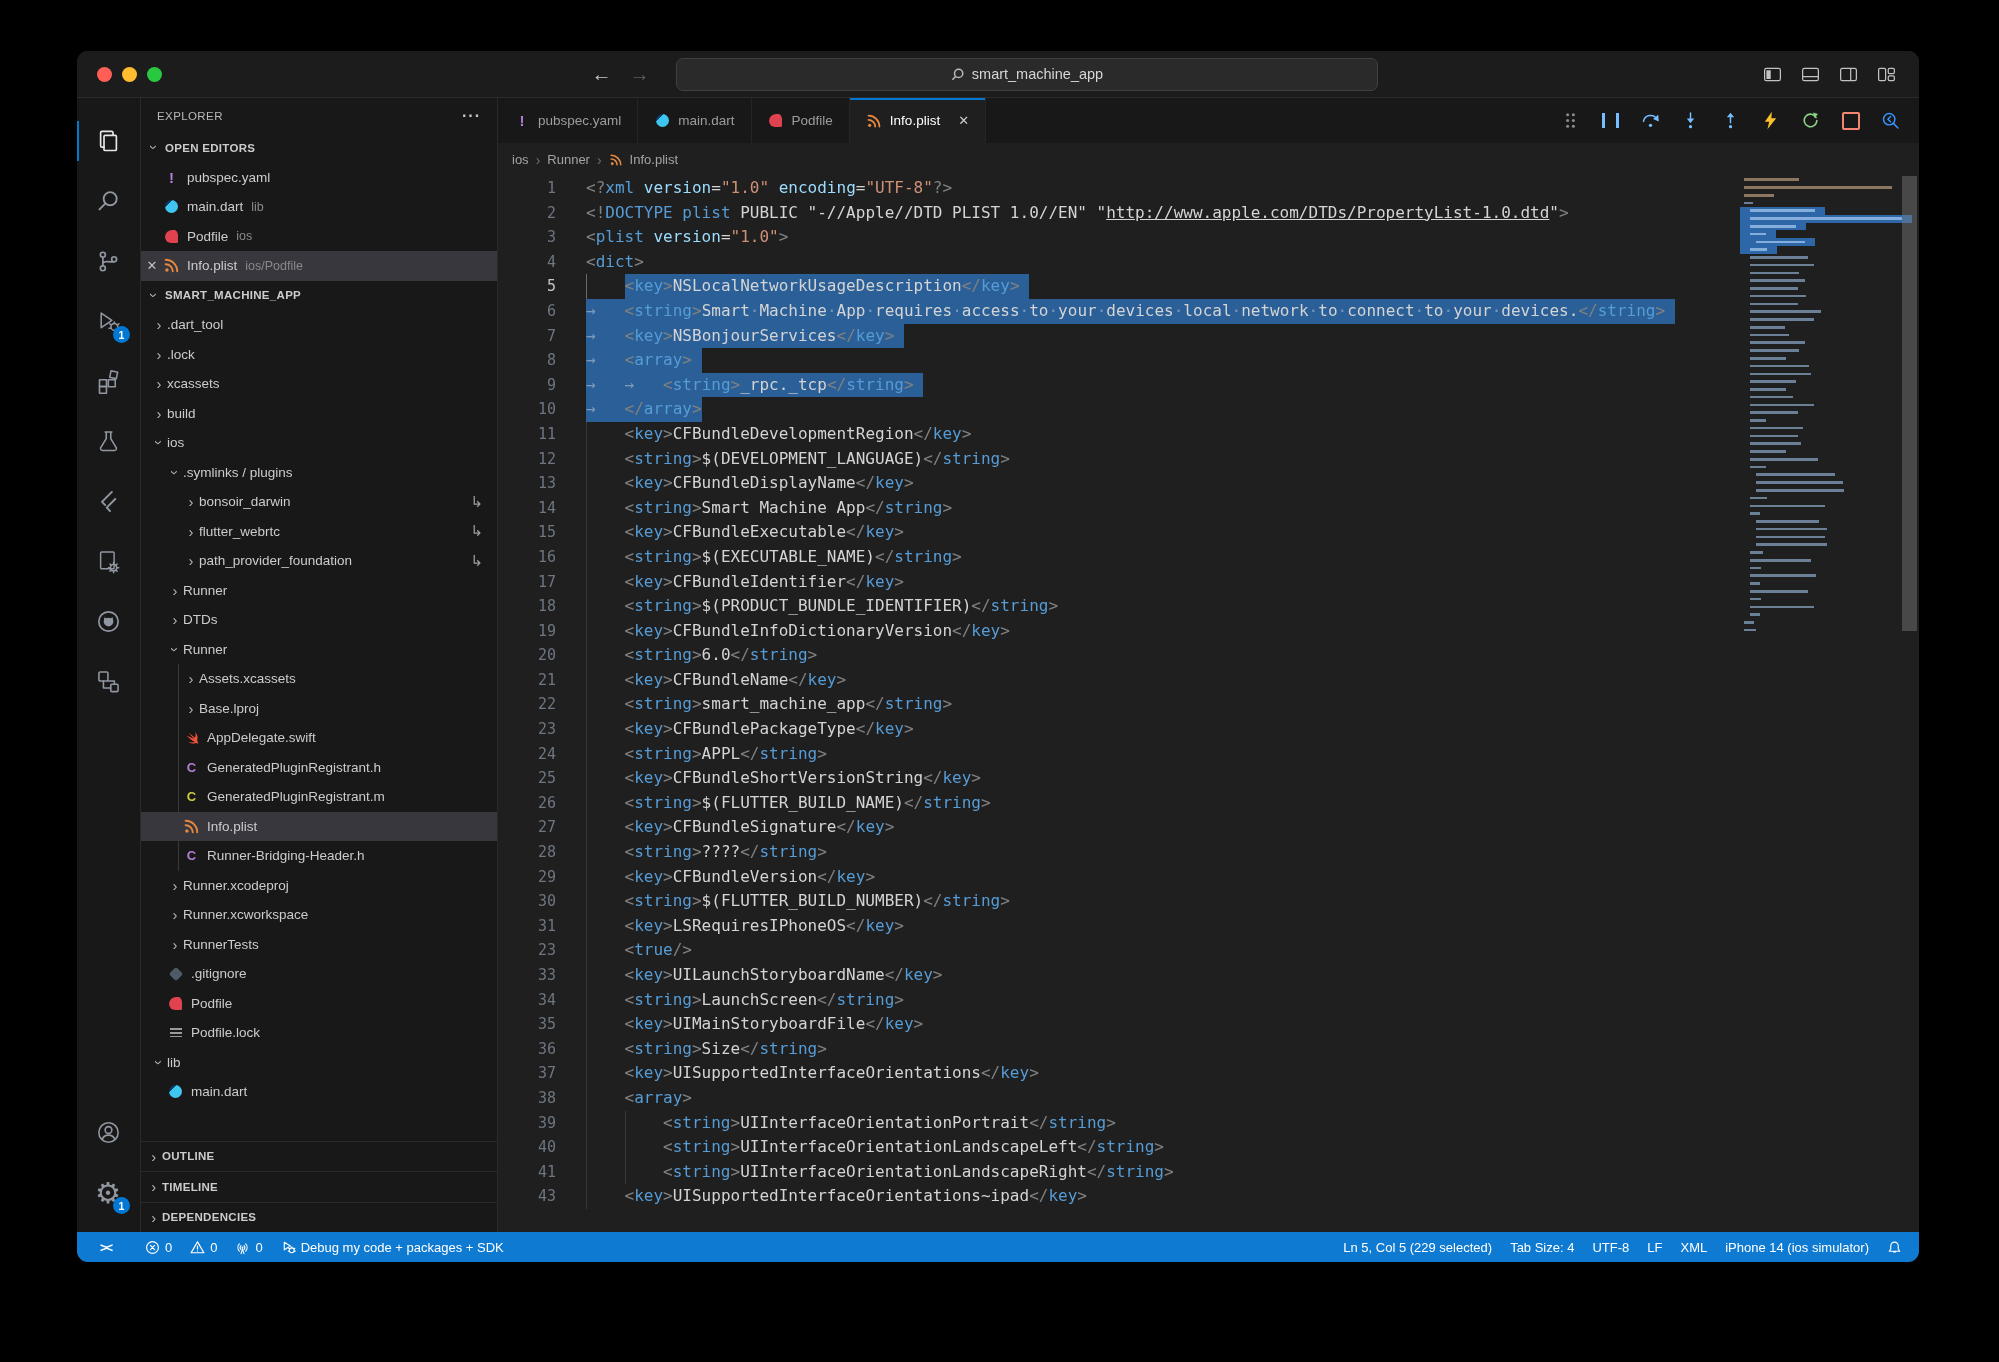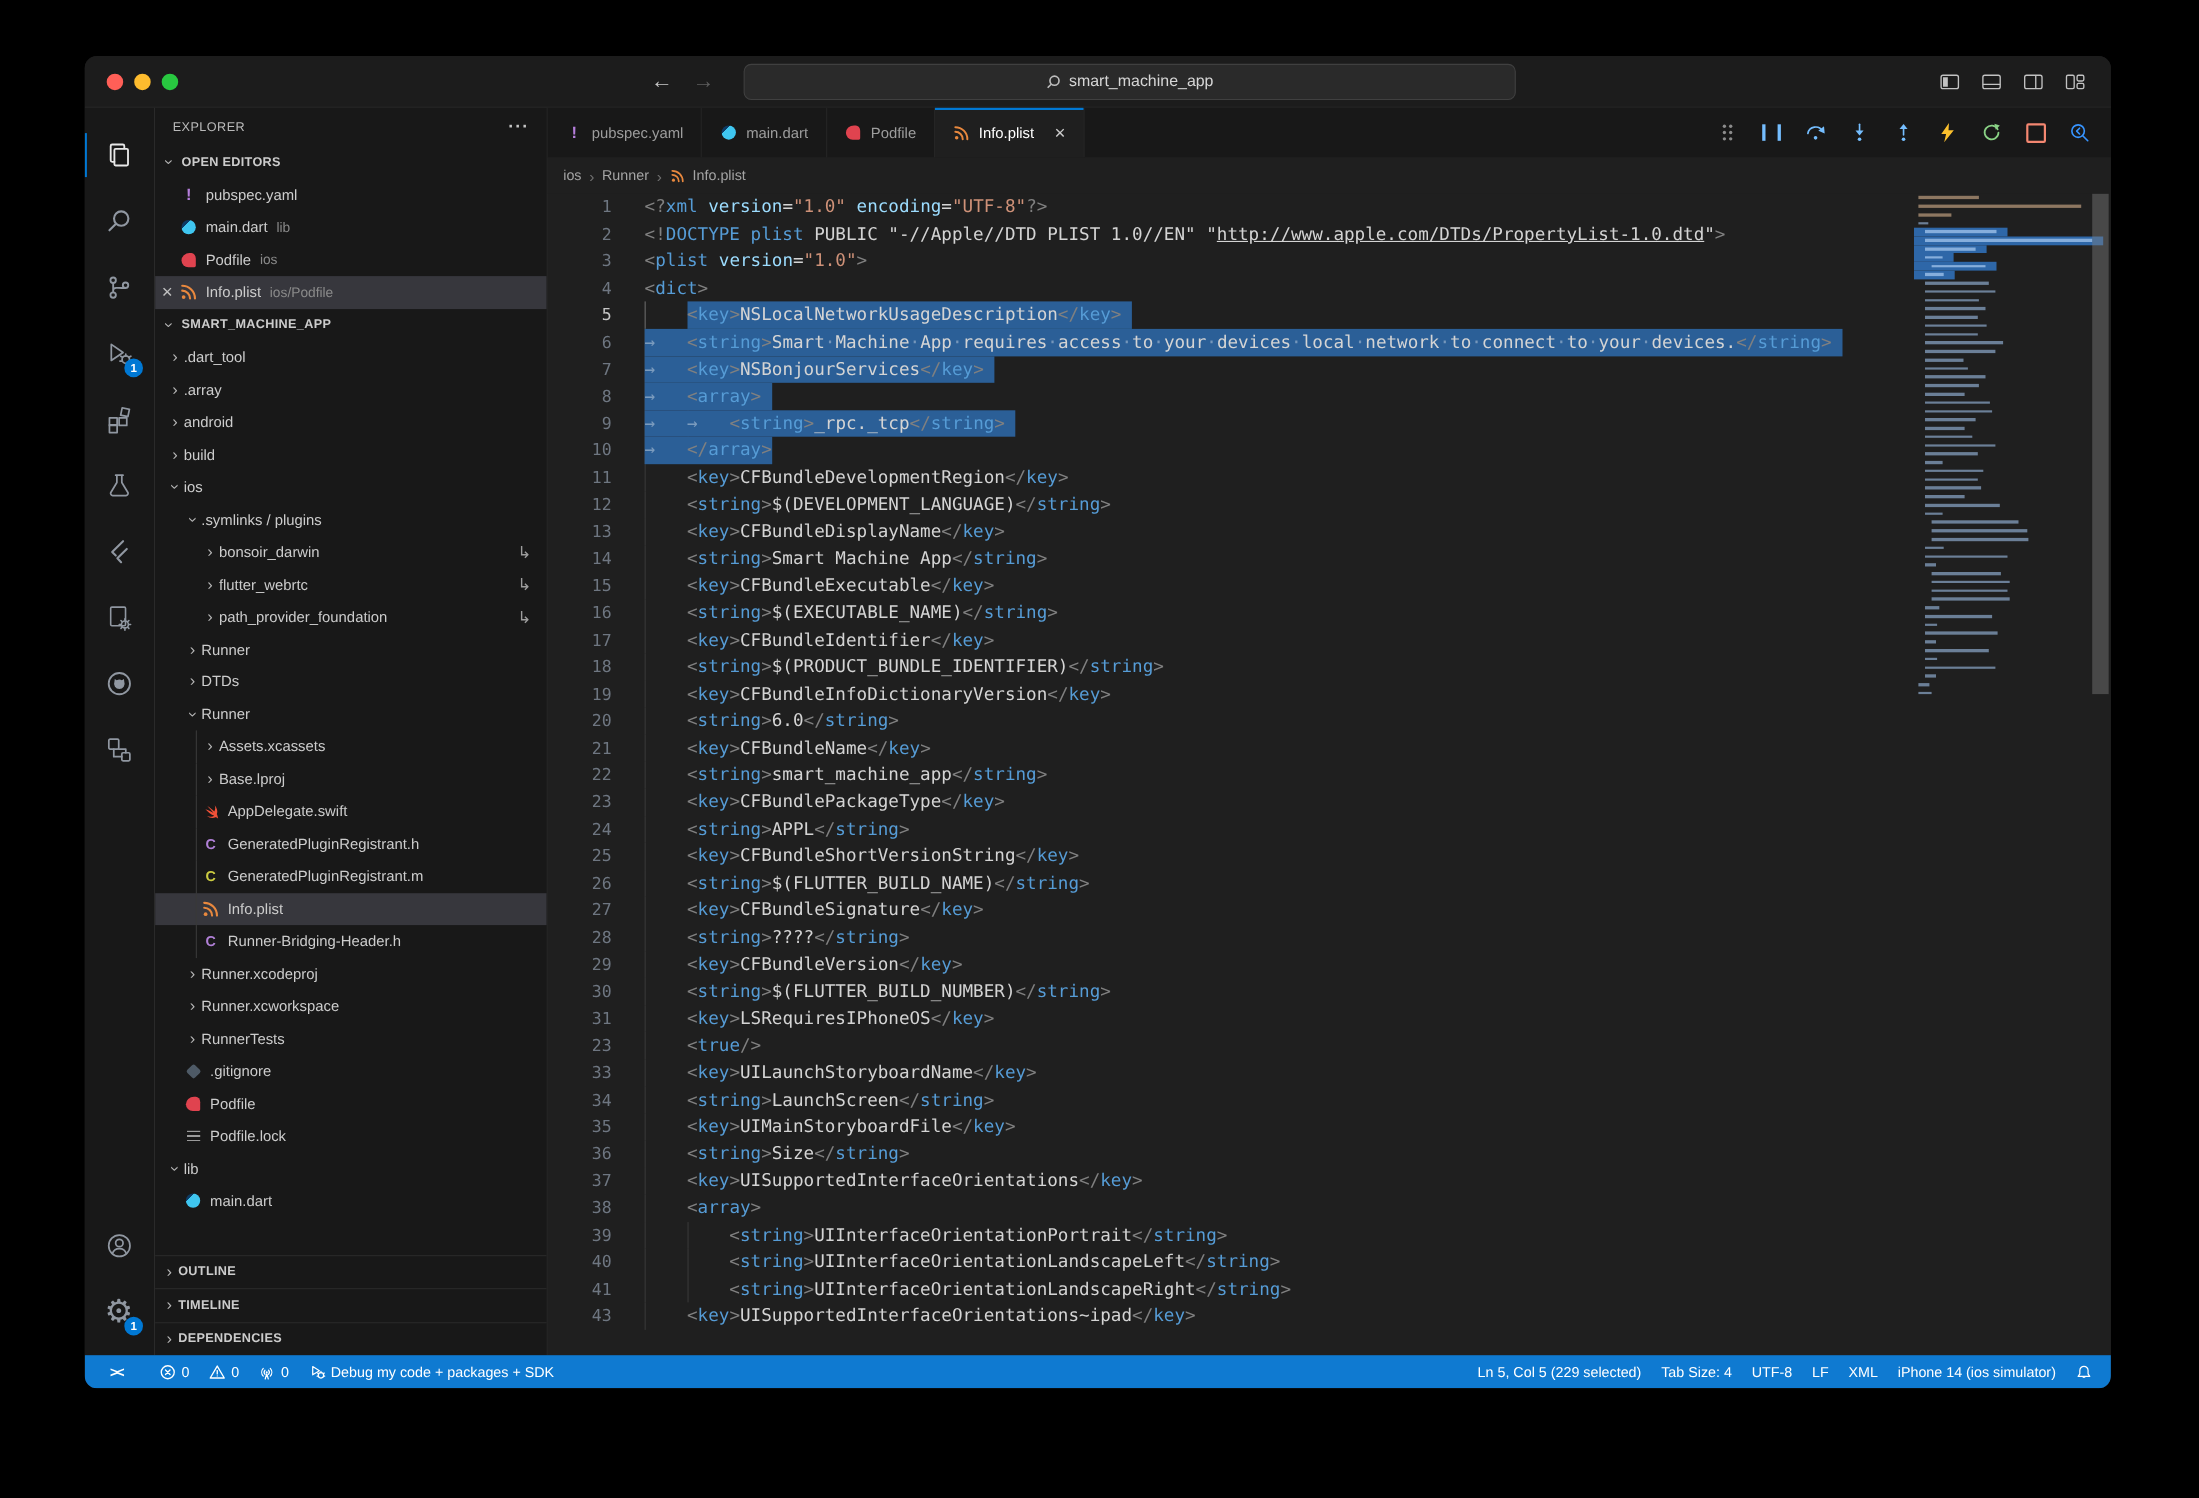--- a/index.html
+++ b/index.html
@@ -316,25 +316,25 @@
           <span class="chev down">›</span>
           <span>SMART_MACHINE_APP</span>
         </div>
         <div id="fileTree">
             <div class="row" style="padding-left: 10px;">
               <span class="chev">›</span>
               <span class="label">.dart_tool</span>
             </div>
             <div class="row" style="padding-left: 10px;">
               <span class="chev">›</span>
-              <span class="label">.array</span>
+              <span class="label">.lock</span>
             </div>
             <div class="row" style="padding-left: 10px;">
               <span class="chev">›</span>
-              <span class="label">android</span>
+              <span class="label">xcassets</span>
             </div>
             <div class="row" style="padding-left: 10px;">
               <span class="chev">›</span>
               <span class="label">build</span>
             </div>
             <div class="row" style="padding-left: 10px;">
               <span class="chev down">›</span>
               <span class="label">ios</span>
             </div>
             <div class="row" style="padding-left: 26px;">

